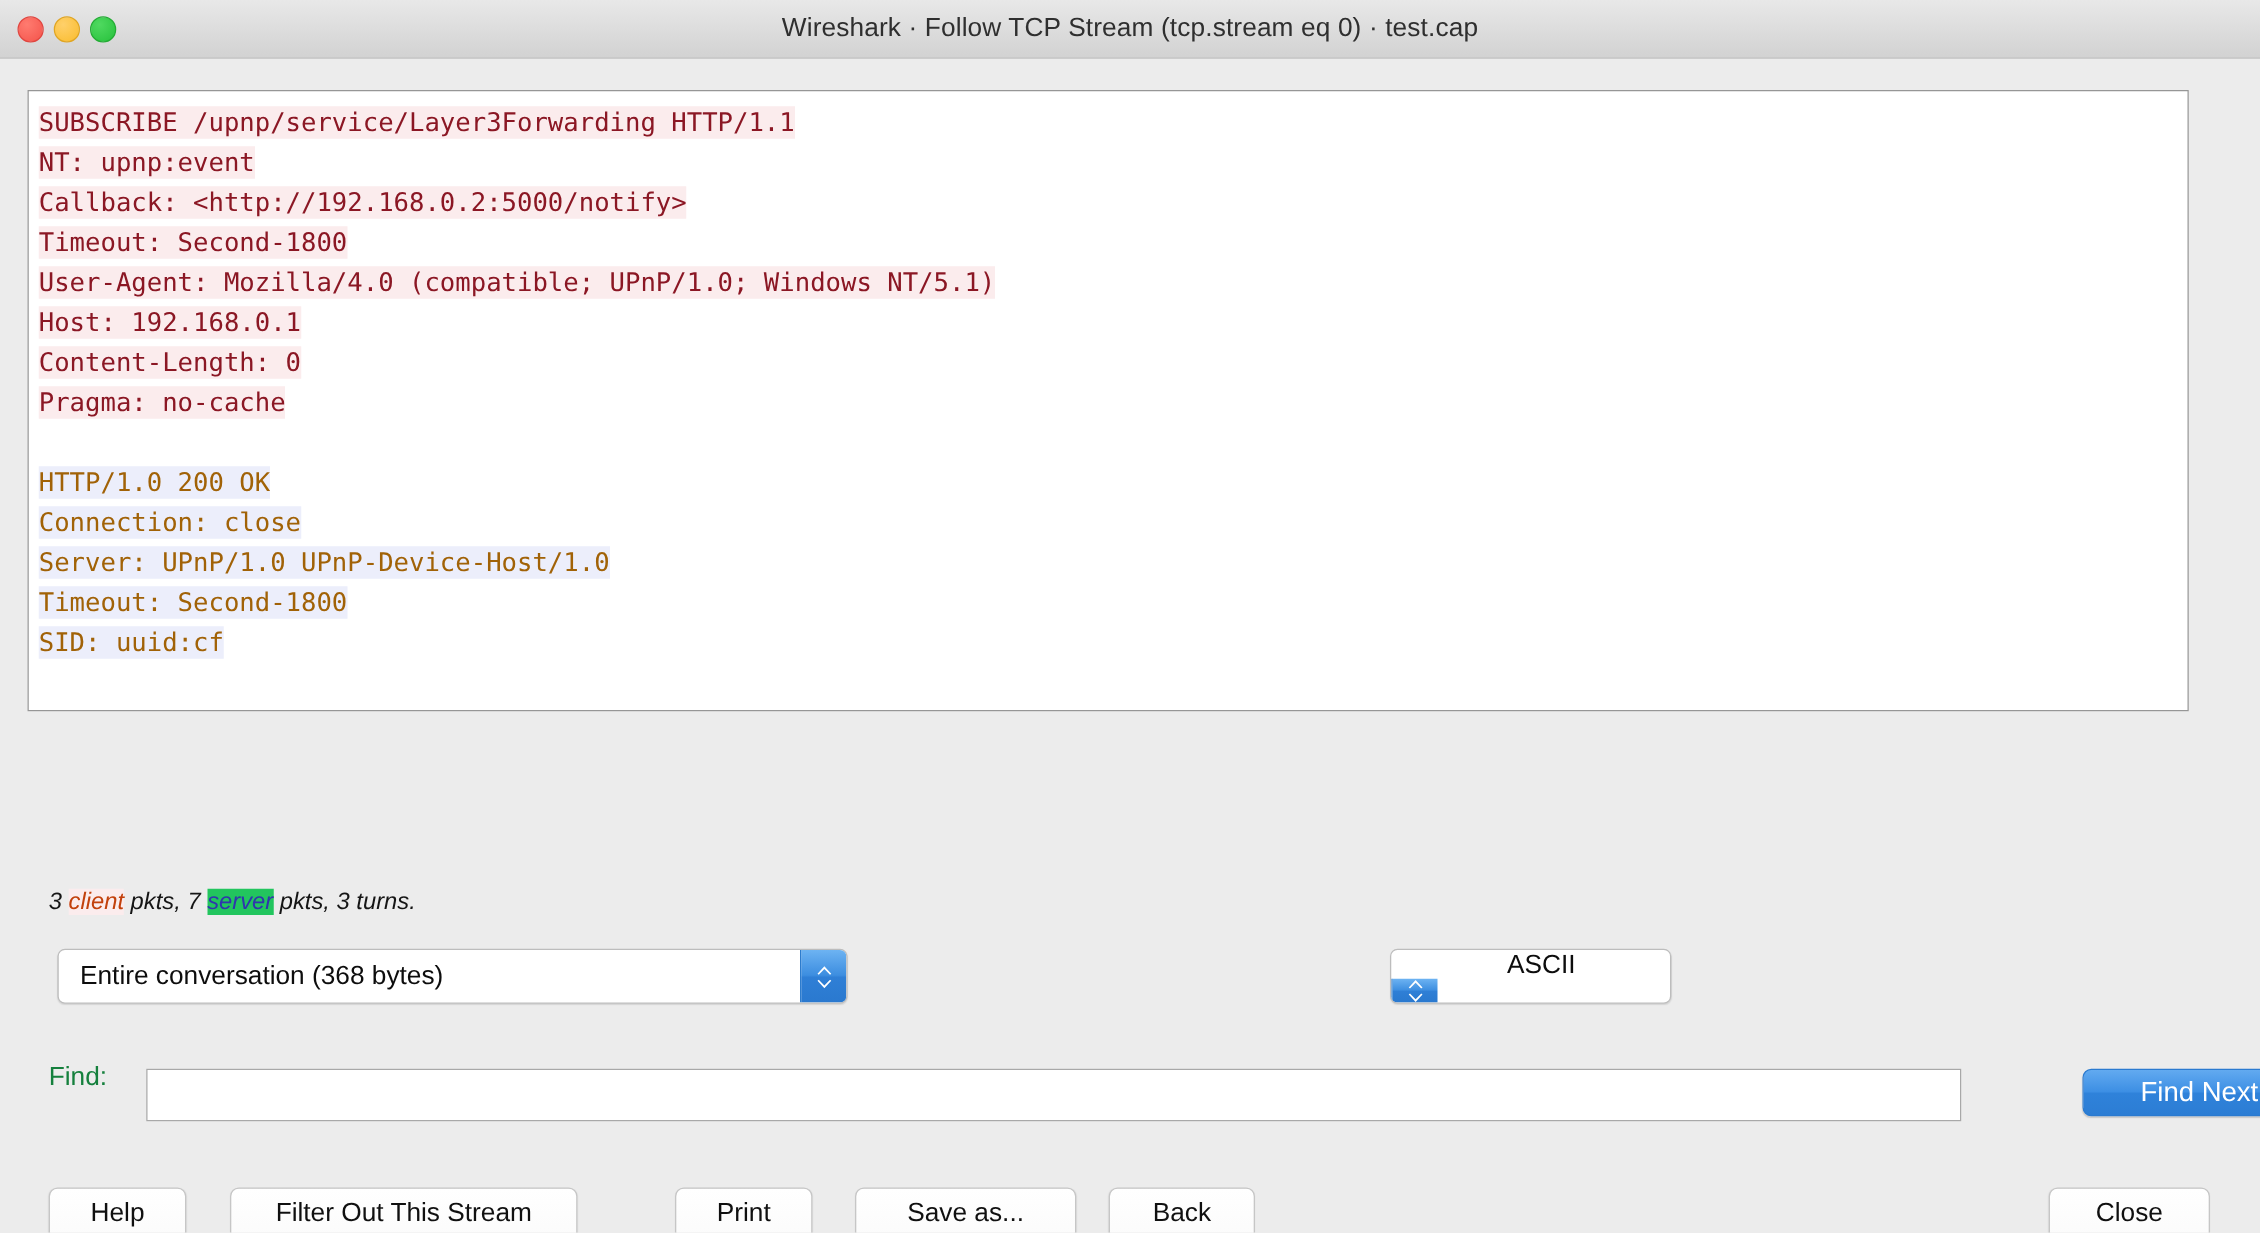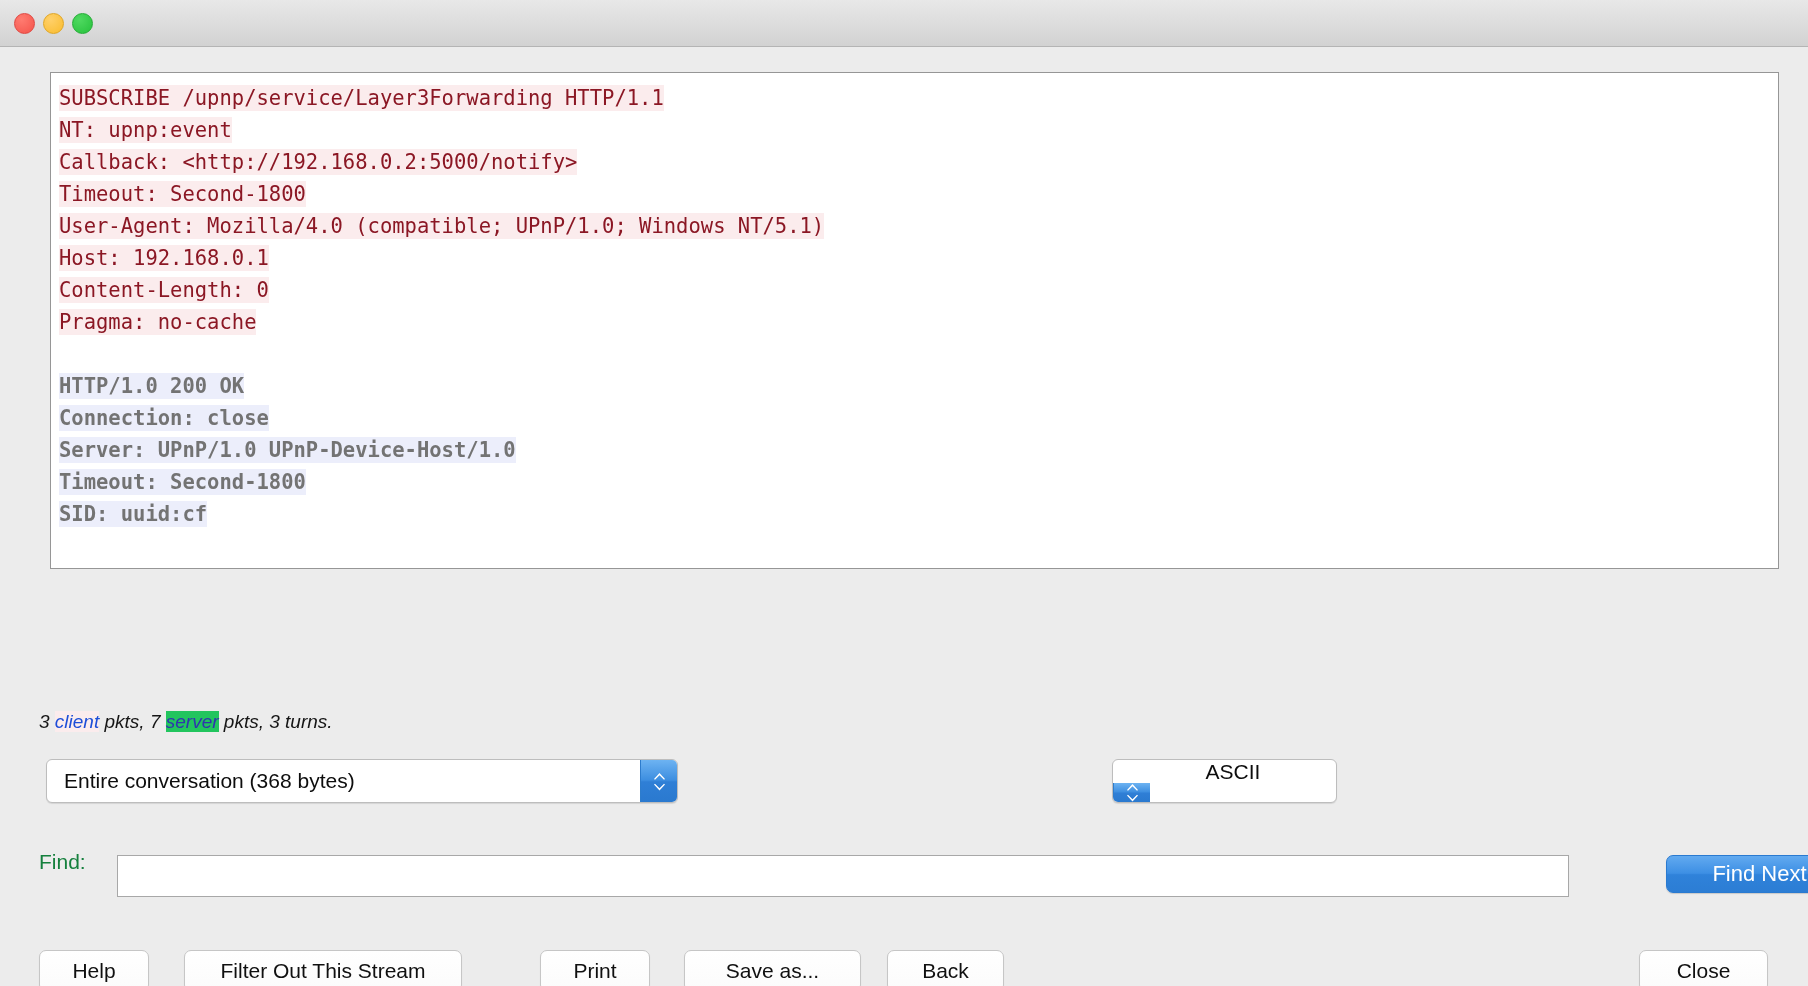--- a/index.html
+++ b/index.html
@@ -51,21 +51,21 @@
   
   .content {
     position: relative;
     height: 940px;
     background: #ececec;
   }
 
   
   .stream-view {
     position: absolute;
-    left: 50px;
+    left: 22px;
     top: 25px;
     width: 1729px;
     height: 497px;
     background: #ffffff;
     border: 1px solid #969696;
     box-sizing: border-box;
     overflow: hidden;
   }
   .stream-text {
     padding: 9px 0 0 8px;
@@ -75,33 +75,33 @@
     white-space: pre;
   }
   .stream-text .ln {
     display: block;
     height: 32px;
   }
   .stream-text .ln > span {
     padding: 1px 0;
   }
   .seg-client { color: #8b1724; background: #fbeced; }
-  .seg-server { color: #737373; background: #eceefb; font-weight: bold; }
+  .seg-server { color: #a16207; background: #eceefb; }
   .seg-blank { display: inline-block; height: 32px; }
 
   
   .stats-line {
     position: absolute;
     left: 39px;
     top: 664px;
     font-size: 19px;
     font-style: italic;
     color: #151515;
   }
-  .stats-line .client-word { color: #1d4ed8; background: #fbeced; font-style: italic; }
+  .stats-line .client-word { color: #c2410c; background: #fbeced; font-style: italic; }
   .stats-line .server-word { color: #2f36ad; background: #22c55e; font-style: italic; }
 
   
   .selector-row {
     position: absolute;
     left: 0;
     top: 712px;
     width: 1808px;
     height: 48px;
   }
@@ -210,20 +210,21 @@
 </style>
 </head>
 <body>
 
 <div class="titlebar">
   <div class="traffic-lights">
     <span class="light close"></span>
     <span class="light min"></span>
     <span class="light max"></span>
   </div>
+  <div class="window-title">Wireshark · Follow TCP Stream (tcp.stream eq 0) · test.cap</div>
 </div>
 
 <div class="content">
 
   <div class="stream-view">
     <div class="stream-text" id="stream-text"><span class="ln"><span class="seg-client">SUBSCRIBE /upnp/service/Layer3Forwarding HTTP/1.1</span></span><span class="ln"><span class="seg-client">NT: upnp:event</span></span><span class="ln"><span class="seg-client">Callback: &lt;http://192.168.0.2:5000/notify&gt;</span></span><span class="ln"><span class="seg-client">Timeout: Second-1800</span></span><span class="ln"><span class="seg-client">User-Agent: Mozilla/4.0 (compatible; UPnP/1.0; Windows NT/5.1)</span></span><span class="ln"><span class="seg-client">Host: 192.168.0.1</span></span><span class="ln"><span class="seg-client">Content-Length: 0</span></span><span class="ln"><span class="seg-client">Pragma: no-cache</span></span><span class="ln"><span class="seg-blank"></span></span><span class="ln"><span class="seg-server">HTTP/1.0 200 OK</span></span><span class="ln"><span class="seg-server">Connection: close</span></span><span class="ln"><span class="seg-server">Server: UPnP/1.0 UPnP-Device-Host/1.0</span></span><span class="ln"><span class="seg-server">Timeout: Second-1800</span></span><span class="ln"><span class="seg-server">SID: uuid:cf</span></span></div>
   </div>
 
   <div class="stats-line">
     <span>3 </span><span class="client-word">client</span><span> pkts, 7 </span><span class="server-word">server</span><span> pkts, 3 turns.</span>

